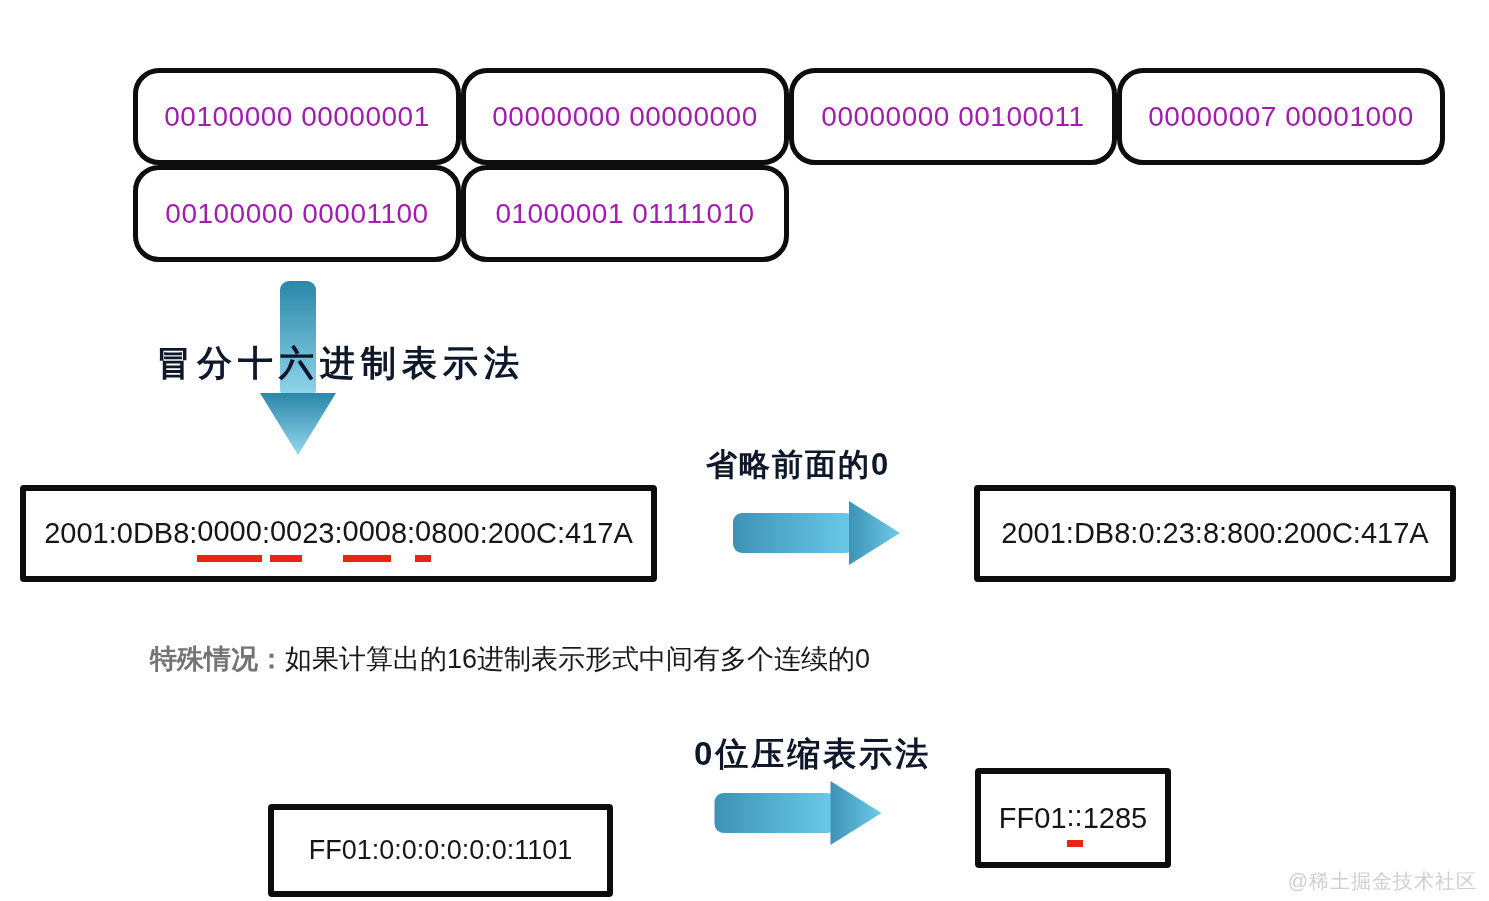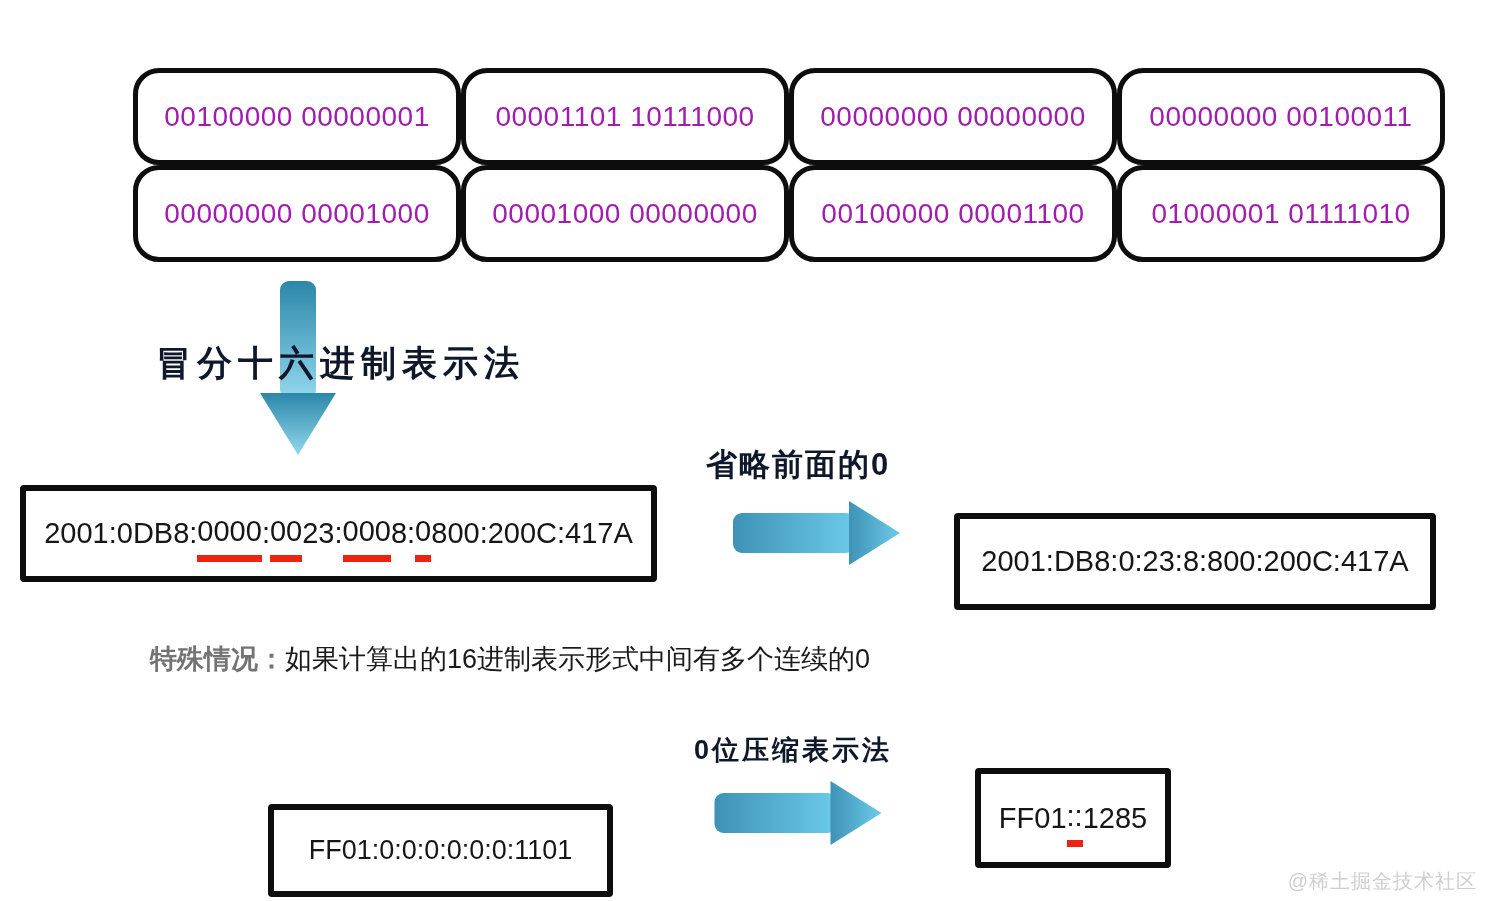--- a/index.html
+++ b/index.html
@@ -41,37 +41,37 @@
   .red-label {
     position: absolute;
     color: #0f172a;
     font-weight: bold;
     white-space: nowrap;
     z-index: 3;
     line-height: 1.1;
   }
   .lbl-colon-hex { left: 156px; top: 344px; font-size: 35px; letter-spacing: 6px; }
   .lbl-omit      { left: 706px; top: 448px; font-size: 31px; letter-spacing: 2px; }
-  .lbl-compress  { left: 694px; top: 736px; font-size: 27px; letter-spacing: 3px; }
+  .lbl-compress  { left: 694px; top: 736px; font-size: 33px; letter-spacing: 3px; }
 
   
   .addr-box {
     position: absolute;
     border: 6px solid #0d0d0d;
     border-radius: 4px;
     background: #ffffff;
     display: flex;
     align-items: center;
     justify-content: center;
     font-size: 29px;
     color: #161616;
     white-space: nowrap;
   }
   .box-full        { left: 20px;  top: 485px; width: 625px; height: 85px; }
-  .box-short       { left: 954px; top: 485px; width: 470px; height: 85px; margin-top: 28px; }
+  .box-short       { left: 974px; top: 485px; width: 470px; height: 85px; }
   .box-zeros       { left: 268px; top: 760px; width: 333px; height: 81px; font-size: 27px; margin-top: 44px; }
   .box-compressed  { left: 975px; top: 768px; width: 184px; height: 88px; }
 
   .redline {
     display: inline-block;
     border-bottom: 7px solid #ee2211;
     padding-bottom: 7px;
     margin-bottom: -10px;
   }
 
@@ -93,25 +93,23 @@
     letter-spacing: 1px;
   }
 </style>
 </head>
 <body>
 
 <div class="stage">
 
   <div class="binary-grid">
       <div class="bin-box">00100000 00000001</div>
-      <div class="bin-box">00001101 10111000</div>
       <div class="bin-box">00000000 00000000</div>
       <div class="bin-box">00000000 00100011</div>
-      <div class="bin-box">00000000 00001000</div>
-      <div class="bin-box">00001000 00000000</div>
+      <div class="bin-box">00000007 00001000</div>
       <div class="bin-box">00100000 00001100</div>
       <div class="bin-box">01000001 01111010</div>
     </div>
 
   <div class="arrow" style="left:258px; top:281px;">
     <svg width="80" height="176" viewBox="0 0 80 176" aria-hidden="true">
       <defs>
         <linearGradient id="gradDown" x1="0" y1="0" x2="0" y2="1">
           <stop offset="0" stop-color="#2b87a8"></stop>
           <stop offset="1" stop-color="#93d8ee"></stop>

